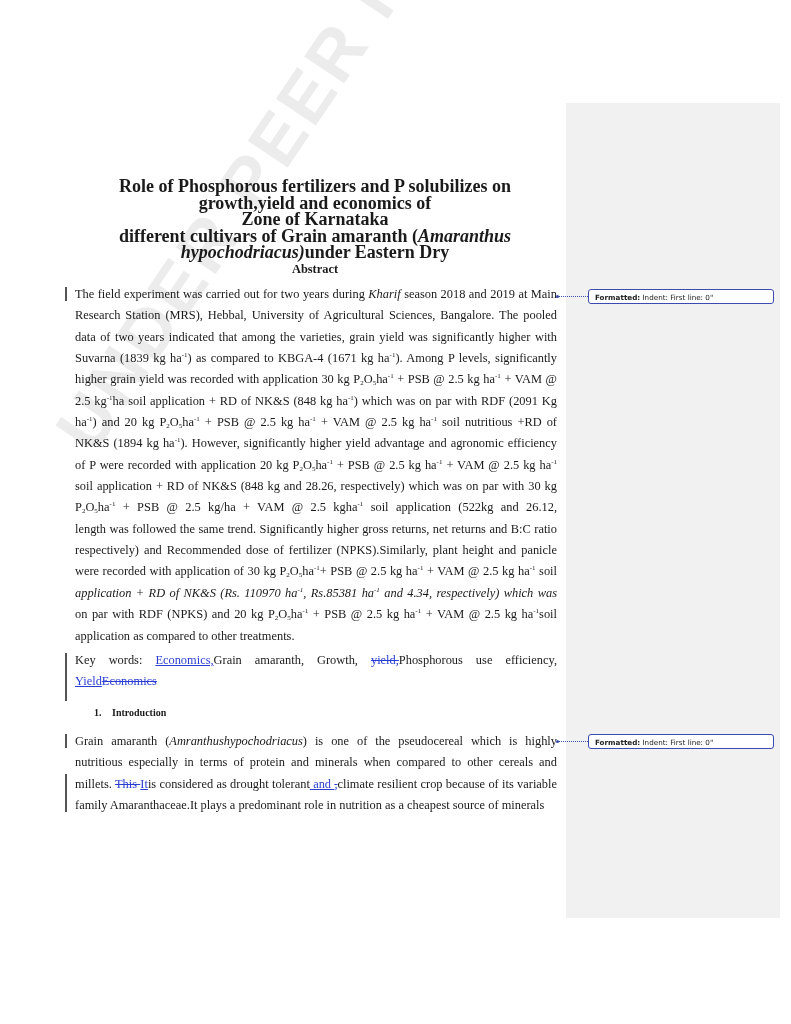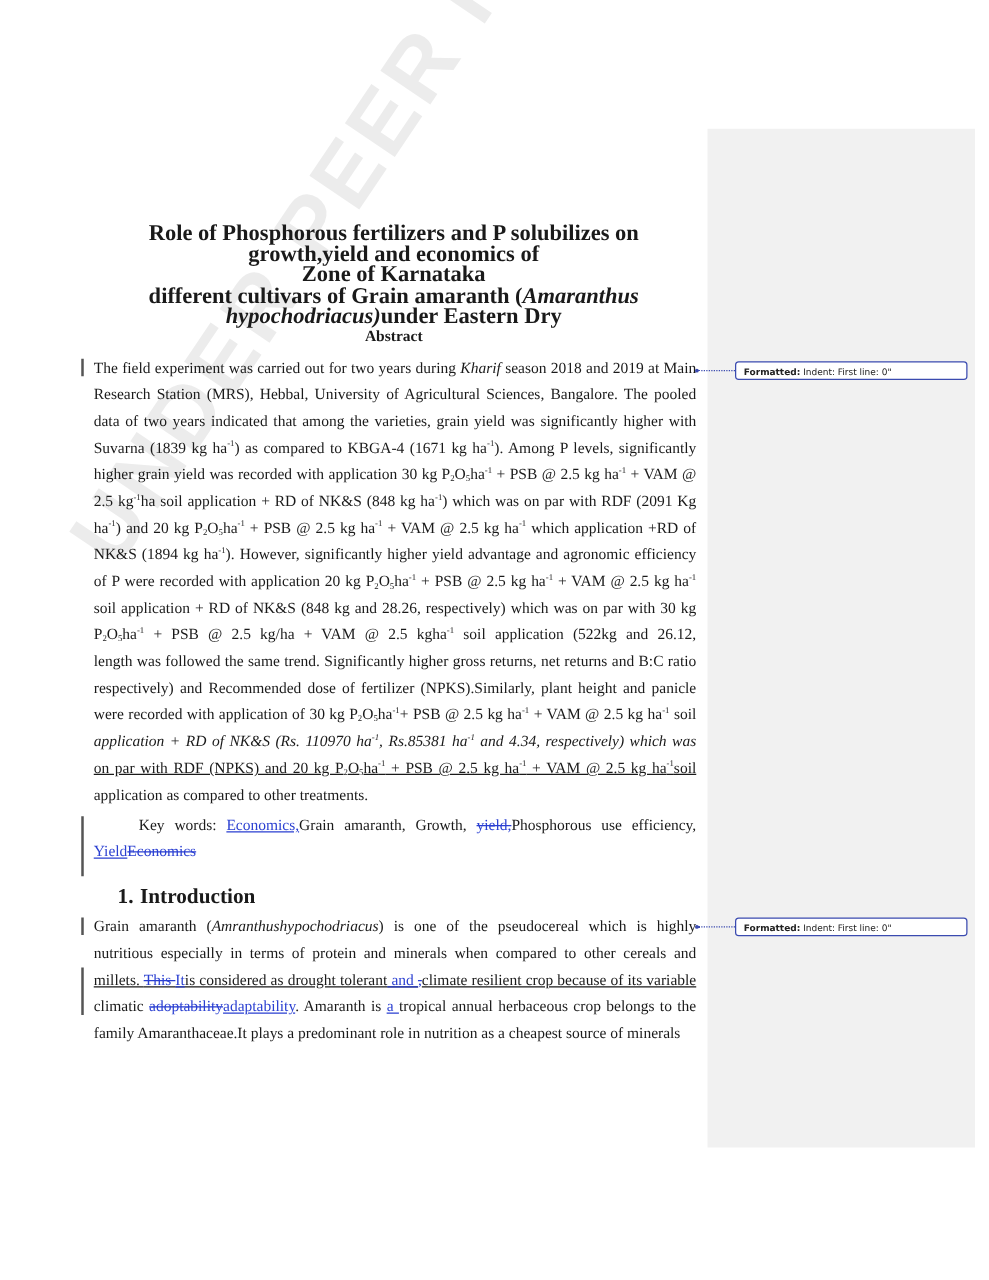--- a/index.html
+++ b/index.html
@@ -38,21 +38,21 @@
   .para .line.last { text-align-last: left; }
 
   sup { font-size: 7px; vertical-align: 5px; line-height: 0; }
   sub { font-size: 7px; vertical-align: -2px; line-height: 0; }
 
   .ins { color: #2a3fd1; text-decoration: underline; }
   .del { color: #2a3fd1; text-decoration: line-through; }
 
   .section-heading {
     position: absolute; left: 94px; top: 707px;
-    font-weight: bold; font-size: 17px;
+    font-weight: bold; font-size: 10px;
   }
   .section-heading .num { display: inline-block; width: 18px; }
 
   .change-bar {
     position: absolute; left: 65px; width: 1.5px; background: #555;
   }
 
   .balloon {
     position: absolute; left: 588px; width: 186px; height: 15px;
     border: 1px solid #3b4bb0; border-radius: 3px; background: #ffffff;
@@ -98,46 +98,45 @@
   <div class="change-bar" style="top:734px;height:14px;"></div>
   <div class="change-bar" style="top:774px;height:38px;"></div>
 
   <div class="para" id="abstract-body" style="top:284px;">
       <span class="line" style="white-space: normal;"><span>The field experiment was carried out for two years during </span><i>Kharif</i><span> season 2018 and 2019 at Main</span></span>
       <span class="line" style="white-space: normal;"><span>Research Station (MRS), Hebbal, University of Agricultural Sciences, Bangalore. The pooled</span></span>
       <span class="line" style="white-space: normal;"><span>data of two years indicated that among the varieties, grain yield was significantly higher with</span></span>
       <span class="line" style="white-space: normal;"><span>Suvarna (1839 kg ha</span><sup>-1</sup><span>) as compared to KBGA-4 (1671 kg ha</span><sup>-1</sup><span>). Among P levels, significantly</span></span>
       <span class="line" style="white-space: normal;"><span>higher grain yield was recorded with application 30 kg P</span><sub>2</sub><span>O</span><sub>5</sub><span>ha</span><sup>-1</sup><span> + PSB @ 2.5 kg ha</span><sup>-1</sup><span> + VAM @</span></span>
       <span class="line" style="white-space: normal;"><span>2.5 kg</span><sup>-1</sup><span>ha soil application + RD of NK&amp;S (848 kg ha</span><sup>-1</sup><span>) which was on par with RDF (2091 Kg</span></span>
-      <span class="line" style="white-space: normal;"><span>ha</span><sup>-1</sup><span>) and 20 kg P</span><sub>2</sub><span>O</span><sub>5</sub><span>ha</span><sup>-1</sup><span> + PSB @ 2.5 kg ha</span><sup>-1</sup><span> + VAM @ 2.5 kg ha</span><sup>-1</sup><span> which application +RD of</span></span>
+      <span class="line" style="white-space: normal;"><span>ha</span><sup>-1</sup><span>) and 20 kg P</span><sub>2</sub><span>O</span><sub>5</sub><span>ha</span><sup>-1</sup><span> + PSB @ 2.5 kg ha</span><sup>-1</sup><span> + VAM @ 2.5 kg ha</span><sup>-1</sup><span> soil nutritious +RD of</span></span>
       <span class="line" style="white-space: normal;"><span>NK&amp;S (1894 kg ha</span><sup>-1</sup><span>). However, significantly higher yield advantage and agronomic efficiency</span></span>
       <span class="line" style="white-space: normal;"><span>of P were recorded with application 20 kg P</span><sub>2</sub><span>O</span><sub>5</sub><span>ha</span><sup>-1</sup><span> + PSB @ 2.5 kg ha</span><sup>-1</sup><span> + VAM @ 2.5 kg ha</span><sup>-1</sup></span>
       <span class="line" style="white-space: normal;"><span>soil application + RD of NK&amp;S (848 kg and 28.26, respectively) which was on par with 30 kg</span></span>
       <span class="line" style="white-space: normal;"><span>P</span><sub>2</sub><span>O</span><sub>5</sub><span>ha</span><sup>-1</sup><span> + PSB @ 2.5 kg/ha + VAM @ 2.5 kgha</span><sup>-1</sup><span> soil application (522kg and 26.12,</span></span>
       <span class="line" style="white-space: normal;"><span>length was followed the same trend. Significantly higher gross returns, net returns and B:C ratio</span></span>
       <span class="line" style="white-space: normal;"><span>respectively) and Recommended dose of fertilizer (NPKS).Similarly, plant height and panicle</span></span>
       <span class="line" style="white-space: normal;"><span>were recorded with application of 30 kg P</span><sub>2</sub><span>O</span><sub>5</sub><span>ha</span><sup>-1</sup><span>+ PSB @ 2.5 kg ha</span><sup>-1</sup><span> + VAM @ 2.5 kg ha</span><sup>-1</sup><span> soil</span></span>
       <span class="line" style="white-space: normal; font-style: italic;"><span>application + RD of NK&amp;S (Rs. 110970 ha</span><sup>-1</sup><span>, Rs.85381 ha</span><sup>-1</sup><span> and 4.34, respectively) which was</span></span>
-      <span class="line" style="white-space: normal; text-decoration: underline;"><span>on par with RDF (NPKS) and 20 kg P</span><sub>2</sub><span>O</span><sub>5</sub><span>ha</span><sup>-1</sup><span> + PSB @ 2.5 kg ha</span><sup>-1</sup><span> + VAM @ 2.5 kg ha</span><sup>-1</sup><span>soil</span></span>
+      <span class="line" style="white-space: normal;"><span>on par with RDF (NPKS) and 20 kg P</span><sub>2</sub><span>O</span><sub>5</sub><span>ha</span><sup>-1</sup><span> + PSB @ 2.5 kg ha</span><sup>-1</sup><span> + VAM @ 2.5 kg ha</span><sup>-1</sup><span>soil</span></span>
       <span class="line last"><span>application as compared to other treatments.</span></span>
     </div>
   <div class="para" id="keywords-body" style="top:650px;">
-      <span class="line" style="white-space: normal; margin-left: 36px;"><span>Key words: </span><span class="ins">Economics,</span><span>Grain amaranth, Growth, </span><span class="del">yield,</span><span>Phosphorous use efficiency,</span></span>
+      <span class="line" style="white-space: normal;"><span>Key words: </span><span class="ins">Economics,</span><span>Grain amaranth, Growth, </span><span class="del">yield,</span><span>Phosphorous use efficiency,</span></span>
       <span class="line last"><span class="ins">Yield</span><span class="del">Economics</span></span>
     </div>
 
   <div class="section-heading">
     <span class="num">1.</span><span>Introduction</span>
   </div>
 
   <div class="para" id="intro-body" style="top:731px;">
       <span class="line" style="white-space: normal;"><span>Grain amaranth (</span><i>Amranthushypochodriacus</i><span>) is one of the pseudocereal which is highly</span></span>
       <span class="line" style="white-space: normal;"><span>nutritious especially in terms of protein and minerals when compared to other cereals and</span></span>
-      <span class="line" style="white-space: normal; text-decoration: underline;"><span>millets. </span><span class="del">This </span><span class="ins">It</span><span>is considered as drought tolerant</span><span class="ins"> and </span><span class="del">,</span><span>climate resilient crop because of its variable</span></span>
-      <span class="line" style="white-space: normal;"><span>climatic </span><span class="del">adoptability</span><span class="ins">adaptability</span><span>. Amaranth is </span><span class="ins">a </span><span>tropical annual herbaceous crop belongs to the</span></span>
+      <span class="line" style="white-space: normal;"><span>millets. </span><span class="del">This </span><span class="ins">It</span><span>is considered as drought tolerant</span><span class="ins"> and </span><span class="del">,</span><span>climate resilient crop because of its variable</span></span>
       <span class="line last"><span>family Amaranthaceae.It plays a predominant role in nutrition as a cheapest source of minerals</span></span>
     </div>
 
   <div class="connector-dot" style="left:556px;top:295px;"></div>
   <div class="connector" style="left:558px;top:296px;width:30px;"></div>
   <div class="balloon" style="top:289px;">
     <b>Formatted:</b><span> Indent: First line: 0"</span>
   </div>
 
   <div class="connector-dot" style="left:556px;top:740px;"></div>

